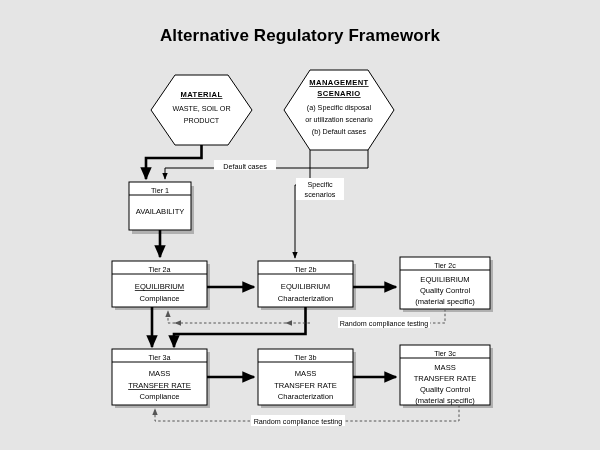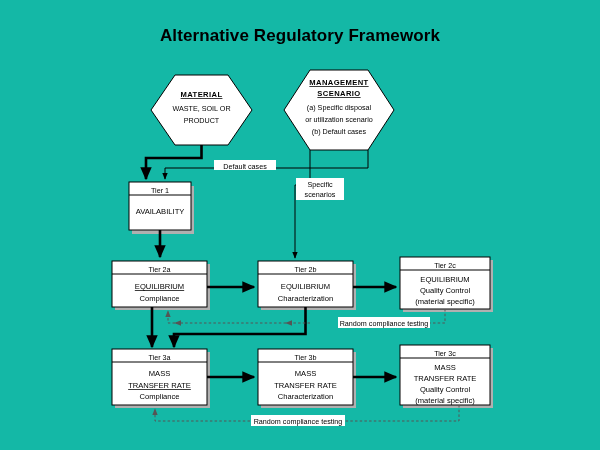--- a/index.html
+++ b/index.html
@@ -4,21 +4,21 @@
 <style>
   html, body {
     margin: 0;
     padding: 0;
     background: #ffffff;
   }
   #page {
     position: relative;
     width: 600px;
     height: 450px;
-    background: #14b8a6;
+    background: #e5e5e5;
     overflow: hidden;
     font-family: "Liberation Sans", sans-serif;
   }
   #title {
     position: absolute;
     left: 0;
     top: 26px;
     width: 600px;
     text-align: center;
     font-family: "Liberation Sans", sans-serif;

